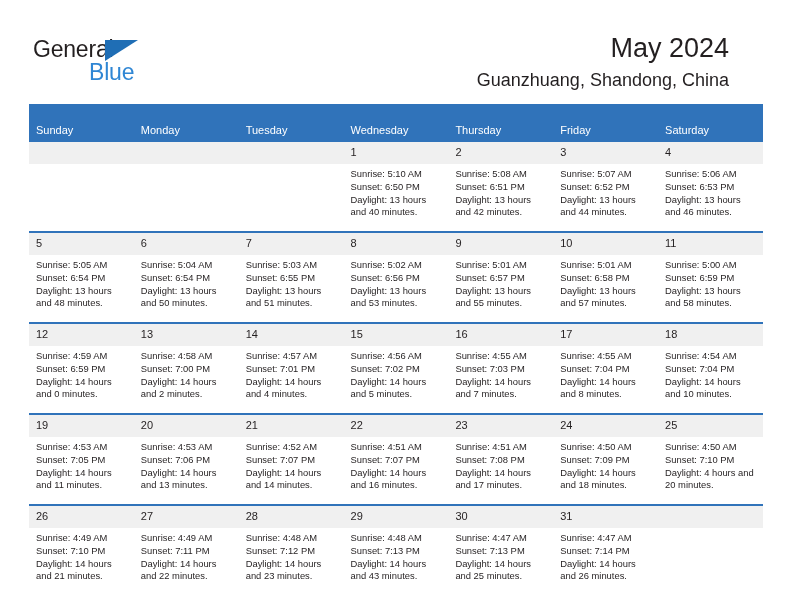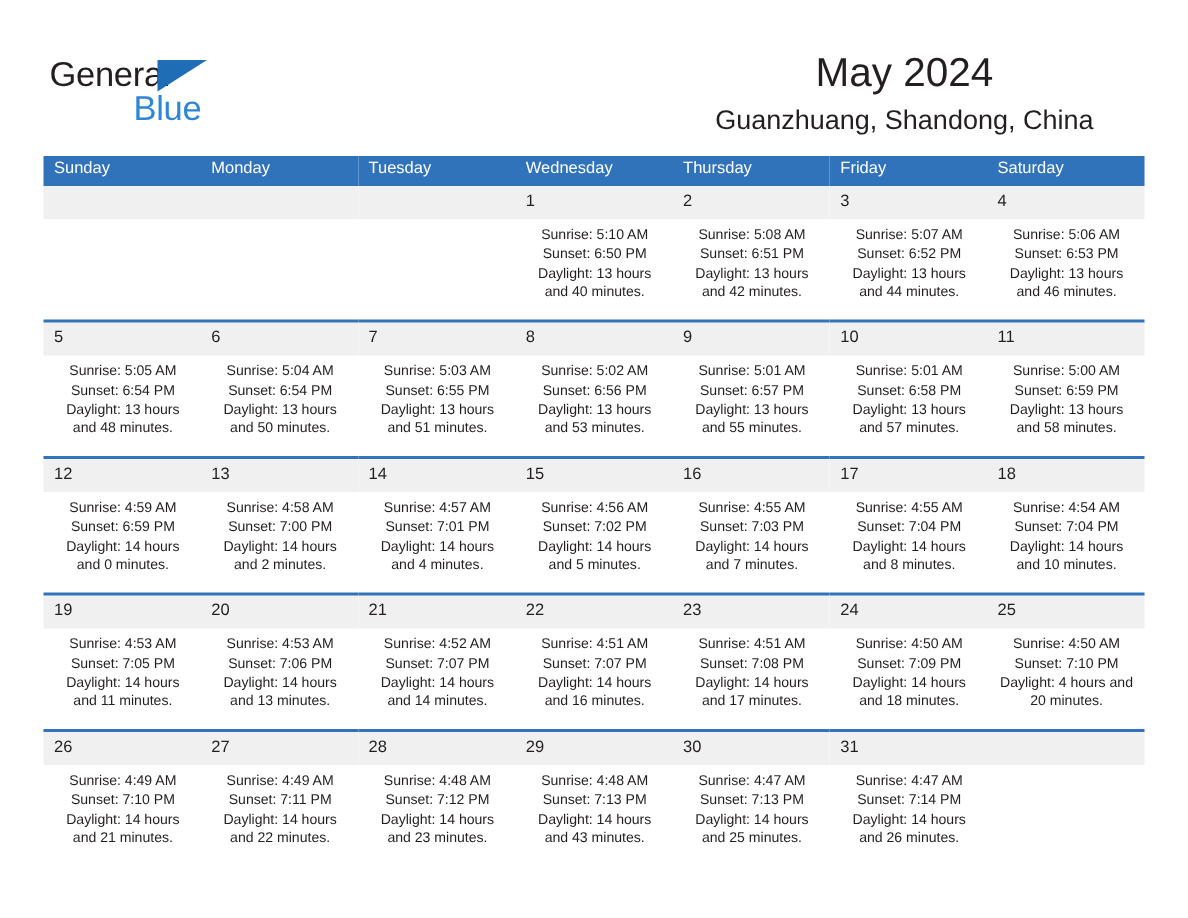--- a/index.html
+++ b/index.html
@@ -62,21 +62,21 @@
     color: #2f86d4;
     letter-spacing: -0.2px;
     font-family: "Liberation Sans", sans-serif;
     text-align: center;
   }
 
   .title-block {
     position: absolute;
     right: 35px;
     top: 33px;
-    text-align: center;
+    text-align: right;
   }
   .cal-title {
     font-size: 27px;
     color: #231f20;
     line-height: 31px;
     white-space: nowrap;
   }
   .cal-subtitle {
     font-size: 18px;
     color: #231f20;
@@ -93,21 +93,21 @@
     width: 734px;
     border-collapse: collapse;
     table-layout: fixed;
   }
   .calendar th {
     background: #3073ba;
     color: #ffffff;
     font-size: 11px;
     font-weight: normal;
     text-align: left;
-    padding: 2px 0 5px 7px;
+    padding: 20px 0 5px 7px;
     height: 12px;
     line-height: 13px;
   }
   .calendar td {
     vertical-align: top;
     padding: 0;
     height: 89px;
     border-top: 2px solid #3073ba;
     background: #ffffff;
   }
@@ -124,21 +124,20 @@
     height: 13px;
   }
   td.empty .daynum {
     color: transparent;
   }
   .info {
     padding: 4px 6px 0 7px;
     font-size: 9.4px;
     line-height: 12.8px;
     color: #231f20;
-    text-align: center;
   }
   .info div {
     white-space: nowrap;
   }
   .info .daylight {
     white-space: normal;
   }
 </style>
 </head>
 <body>

